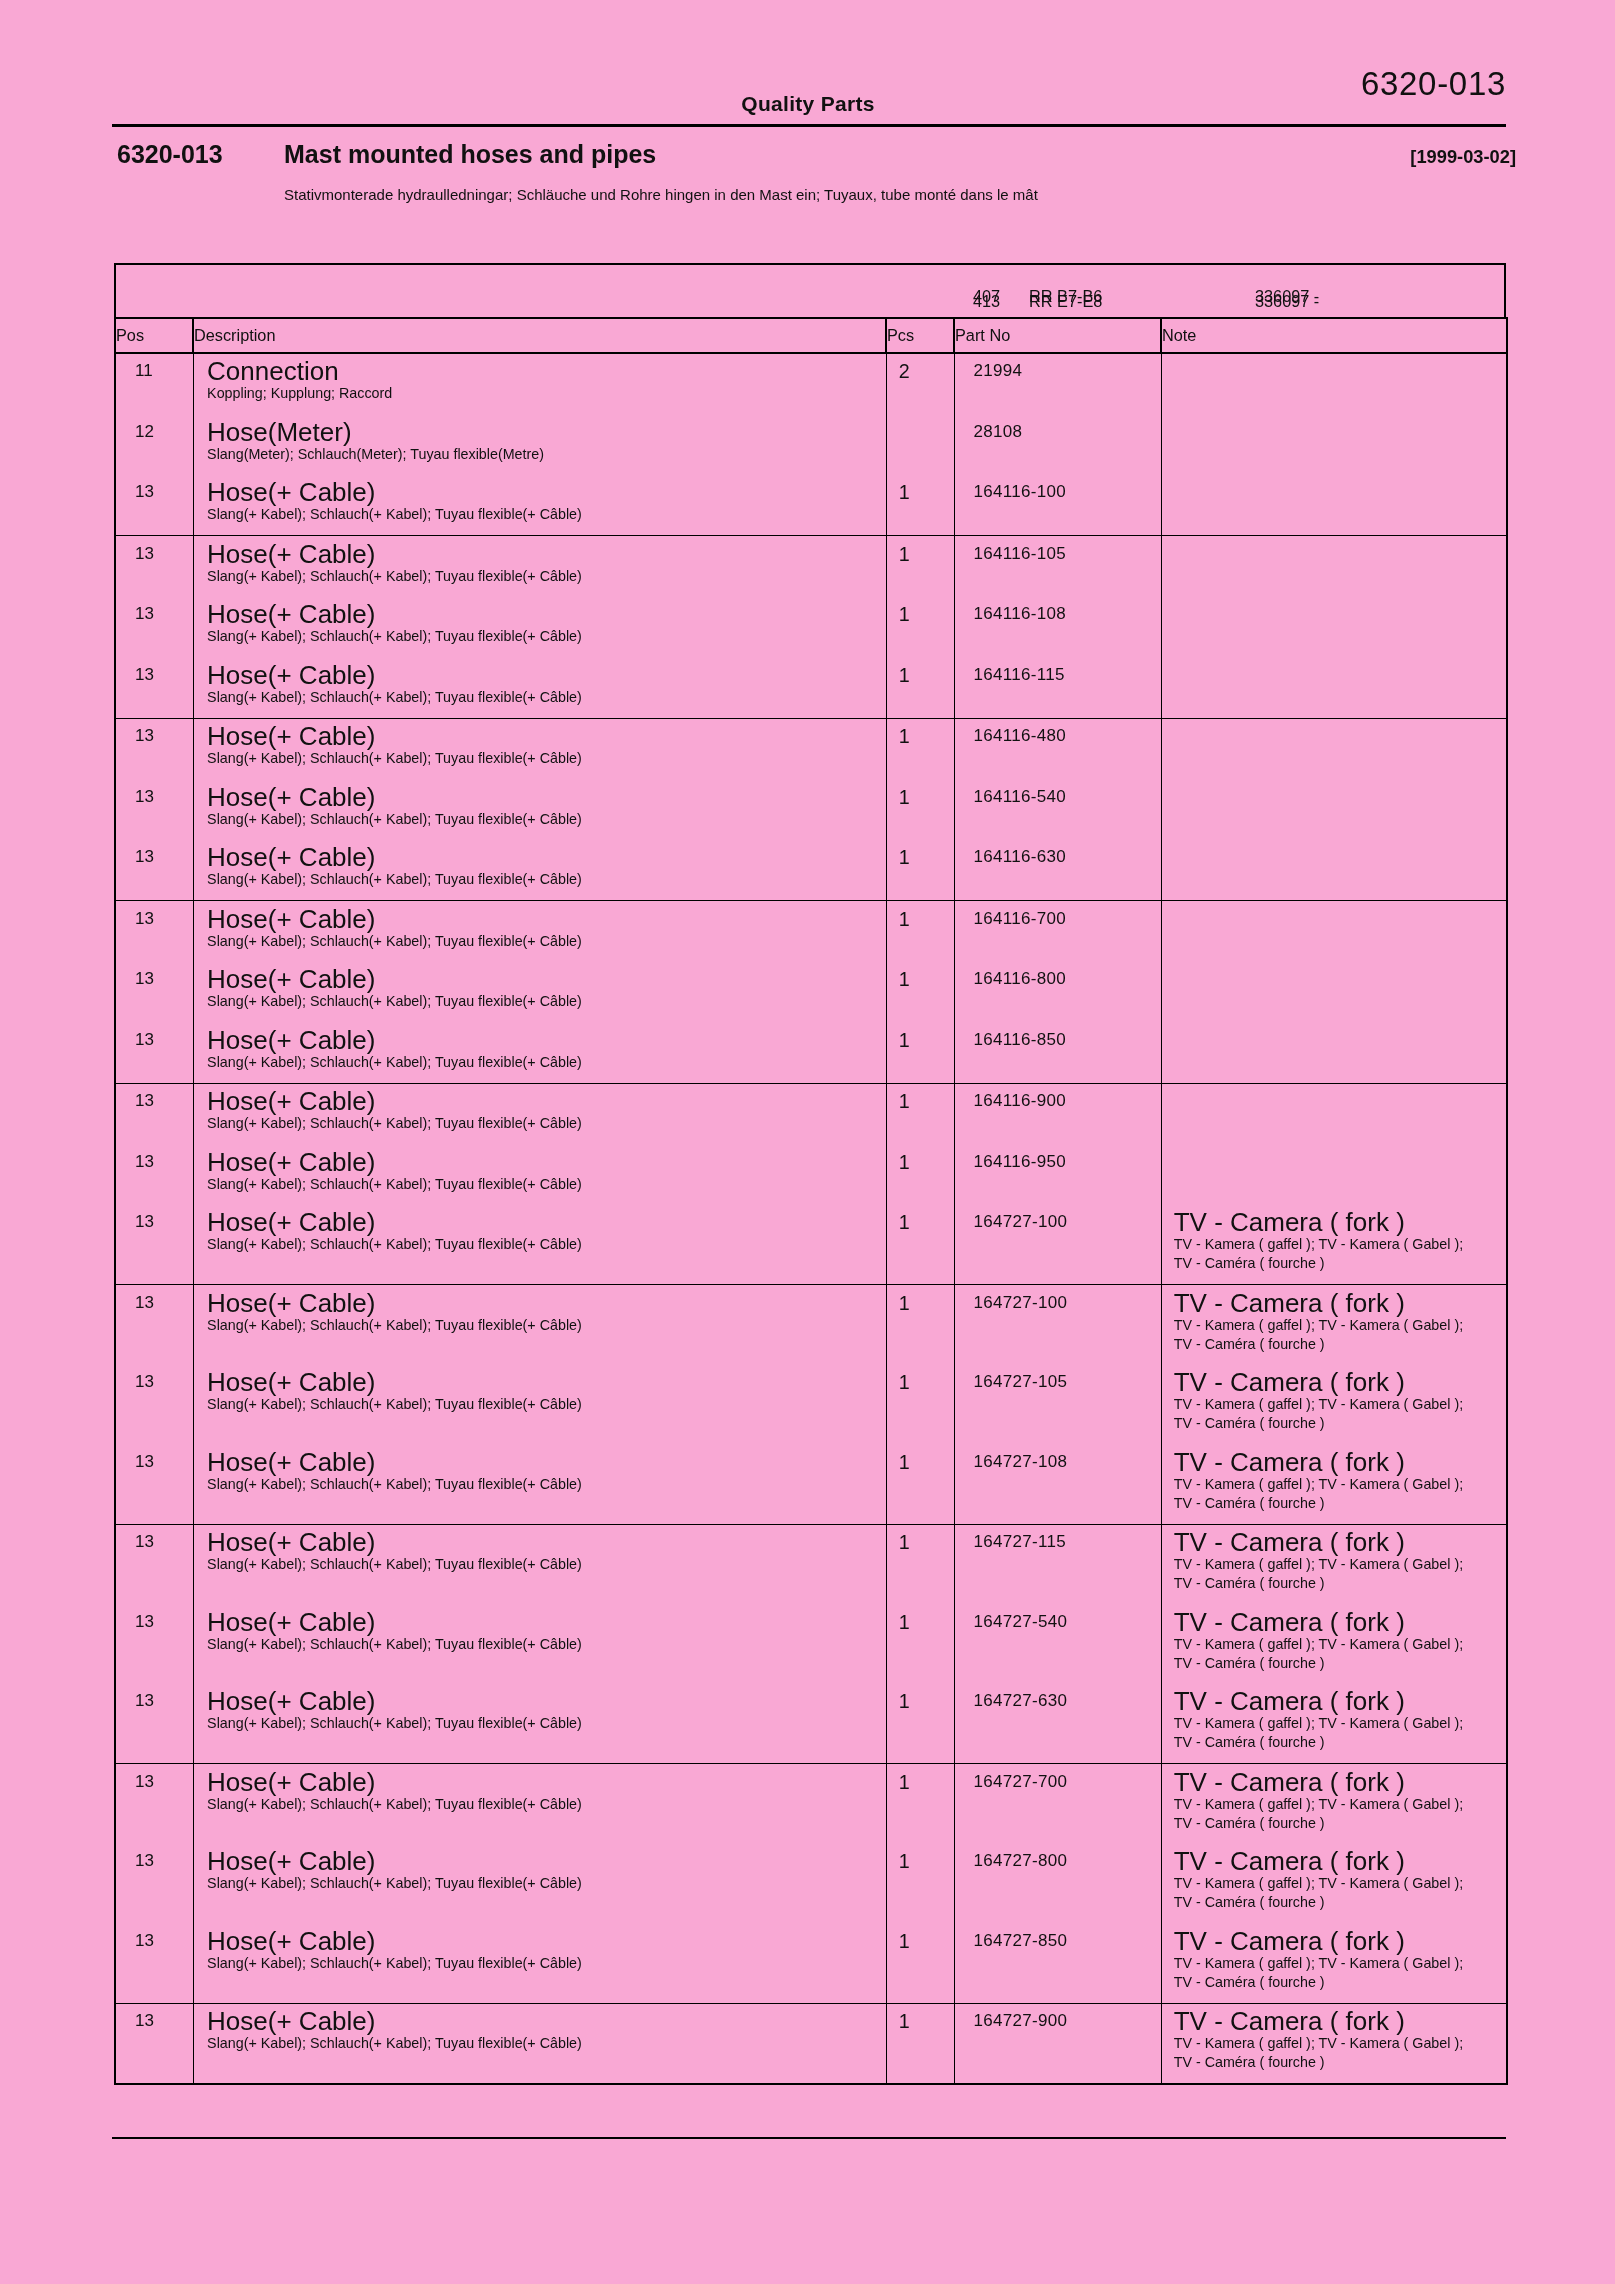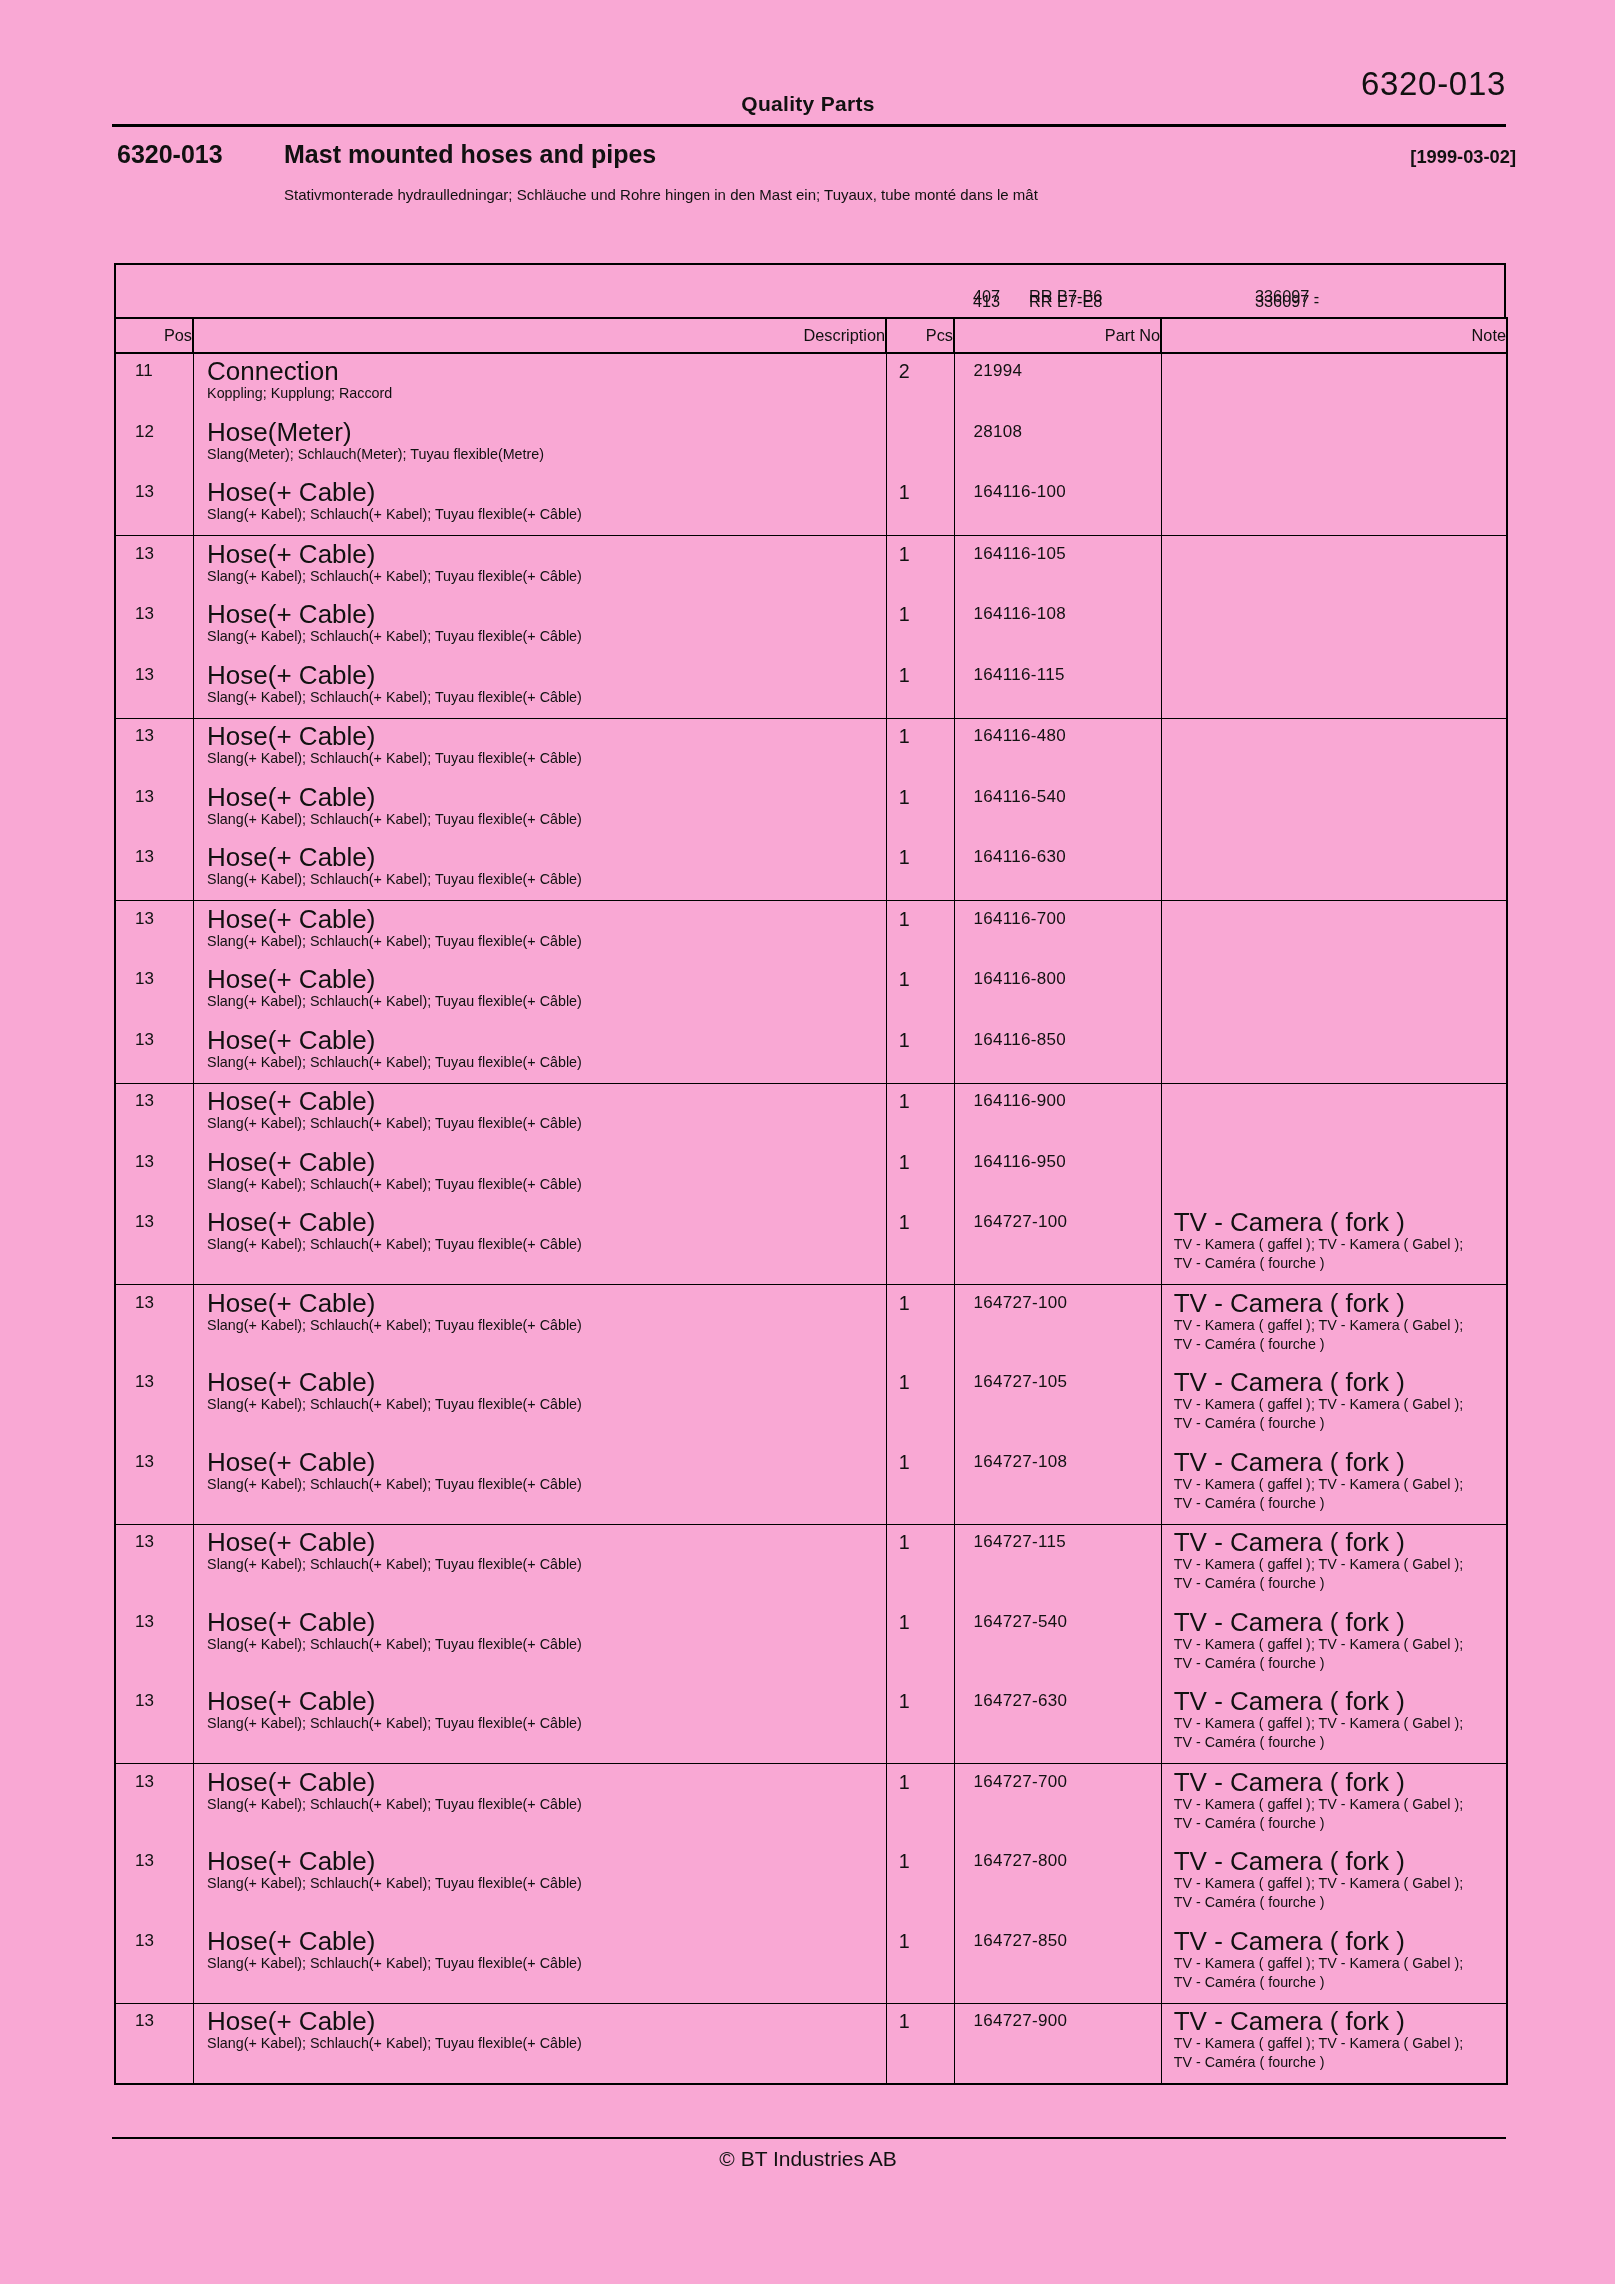--- a/index.html
+++ b/index.html
@@ -46,21 +46,21 @@
   .ph-line.l1{top:26.5px;padding-left:36px;}
   .ph-model{position:absolute;left:857px;}
   .ph-variant{position:absolute;left:913px;}
   .ph-serial{position:absolute;left:1139px;}
 
   table.parts{
     border-collapse:collapse;table-layout:fixed;width:1392px;margin-top:-2px;
   }
   table.parts, table.parts thead th{border:2px solid #000;}
   table.parts thead th{
-    height:33px;font-size:16.3px;font-weight:normal;text-align:right;
+    height:33px;font-size:16.3px;font-weight:normal;text-align:left;
     vertical-align:middle;padding:0;
   }
   table.parts tbody td{
     border-left:1.4px solid #000;border-right:1.4px solid #000;
     vertical-align:top;padding:5.4px 0 11px 0;
   }
   table.parts tbody tr.group-start td{border-top:1.4px solid #000;}
   table.parts tbody tr:last-child td{border-bottom:2px solid #000;}
 
   .c-pos{padding-left:19px !important;font-size:17px;line-height:24.4px;}
@@ -404,16 +404,15 @@
             <td class="c-note">
               <div class="cell-main">TV - Camera ( fork )</div>
               <div class="cell-sub">TV - Kamera ( gaffel ); TV - Kamera ( Gabel ); TV - Caméra ( fourche )</div>
             </td>
           </tr>
         </tbody>
     </table>
   </div>
 
   <div class="footer-rule"></div>
-  <div class="footer-text">© BT Industries AB</div>
 
 </div>
 
 
 </body></html>

